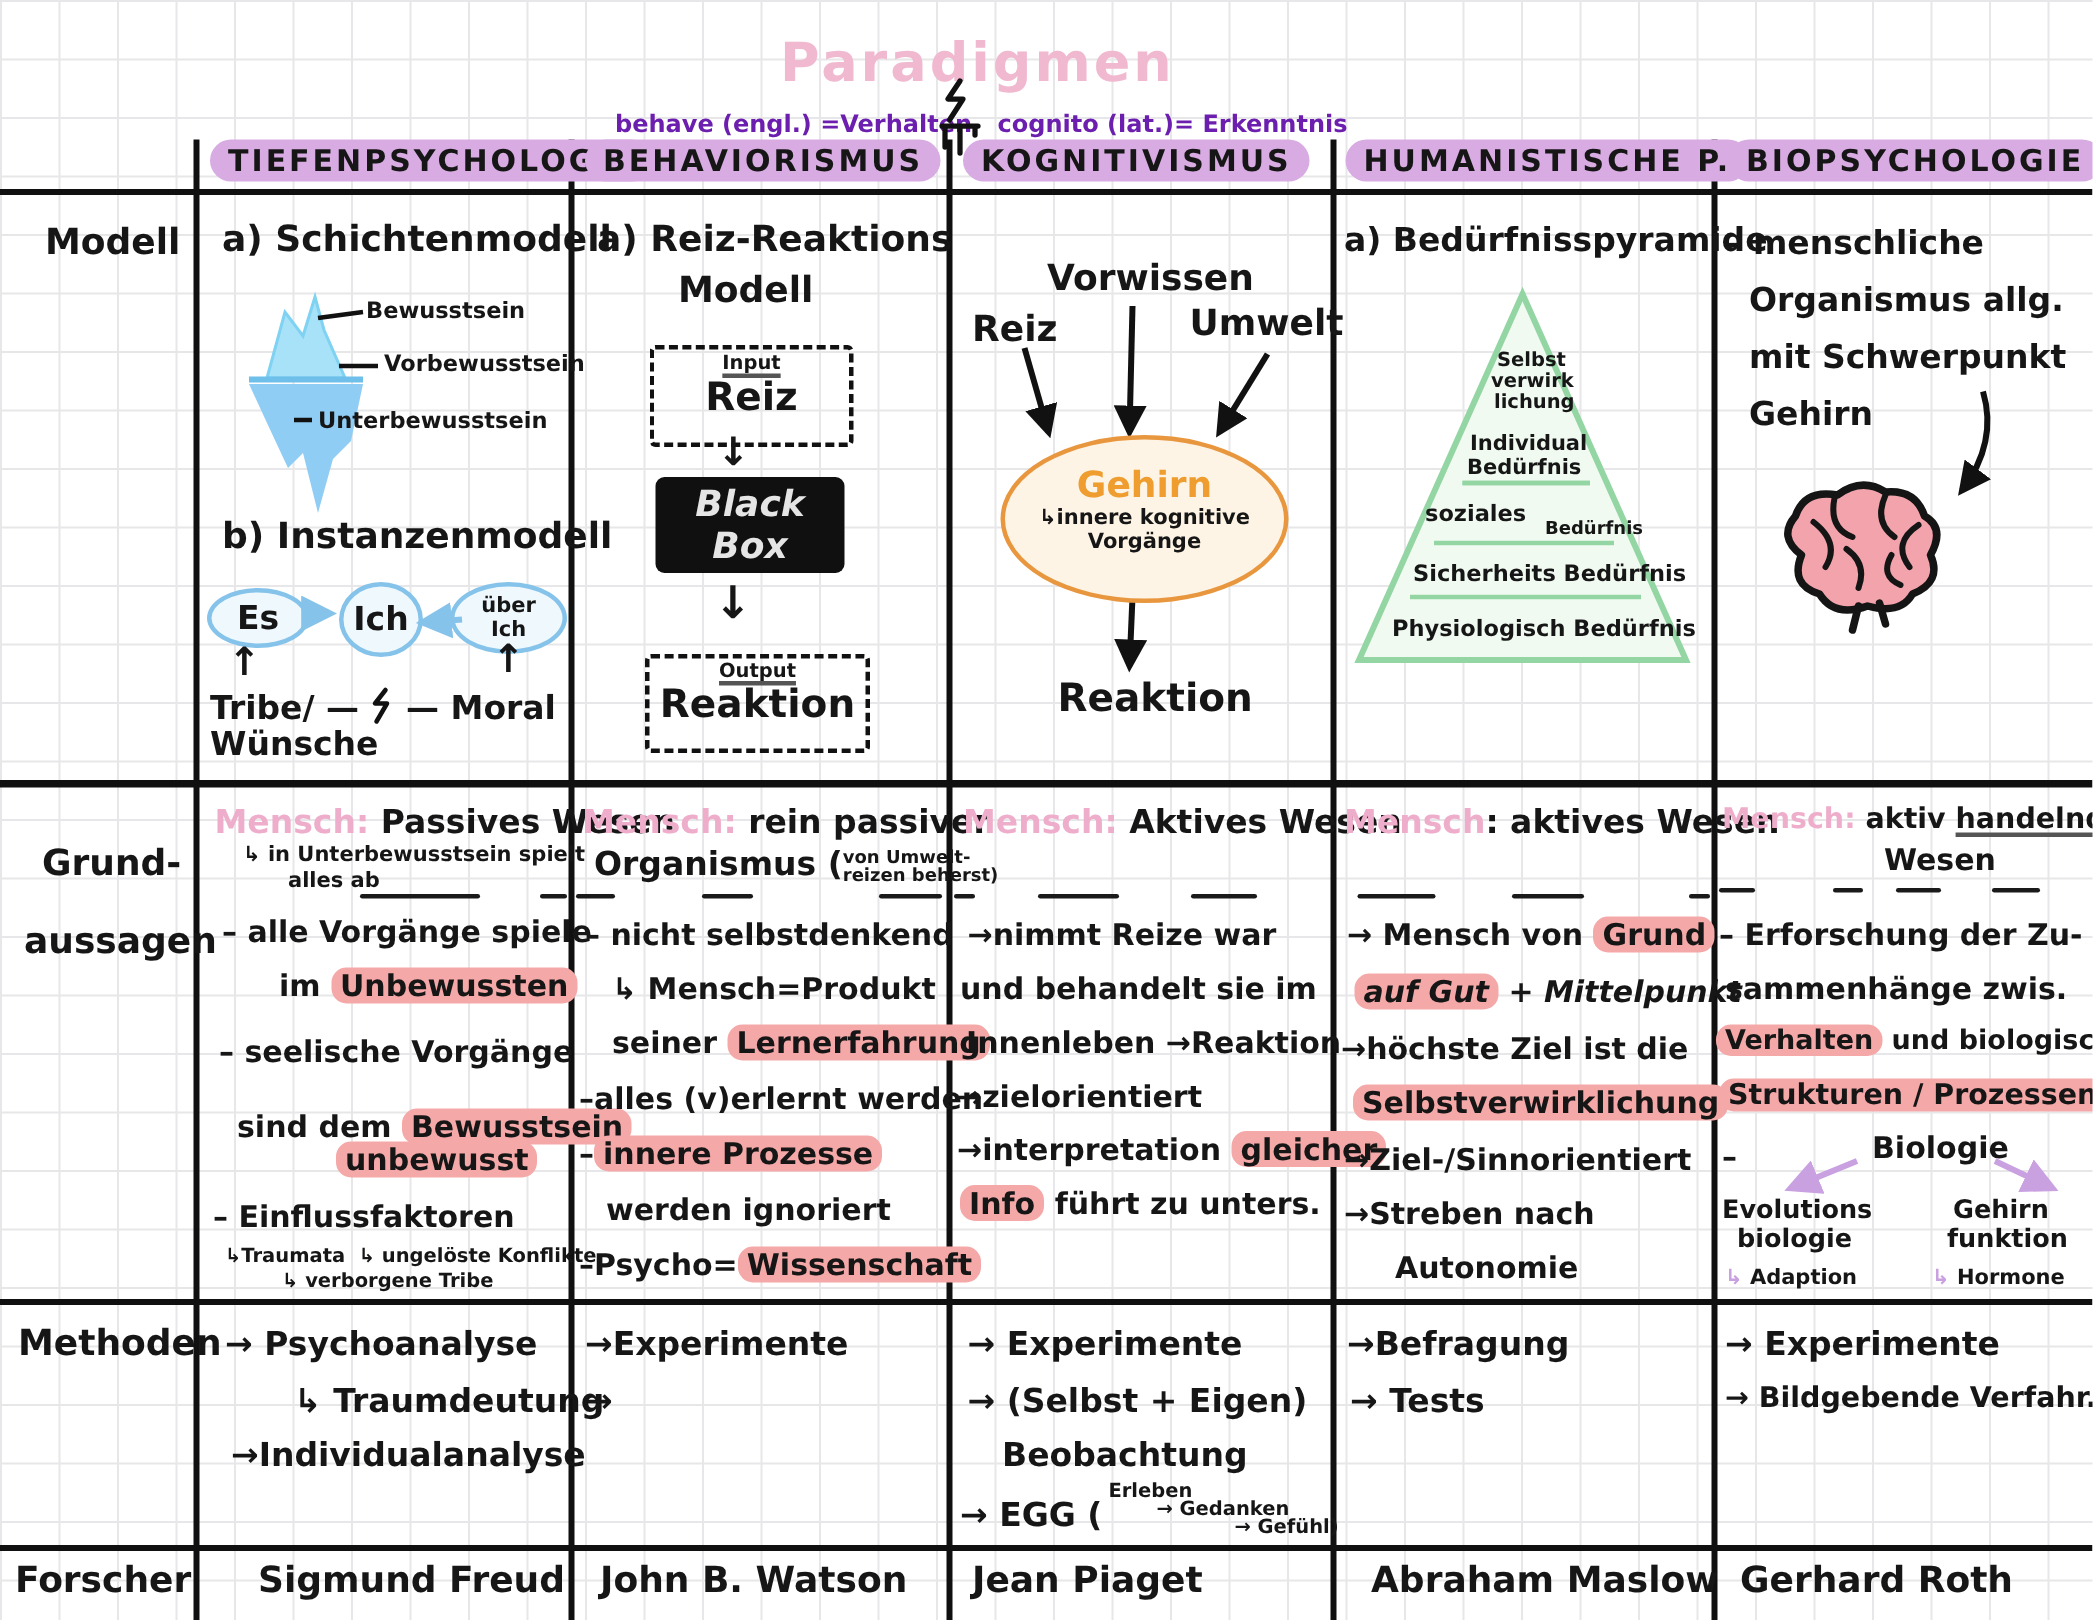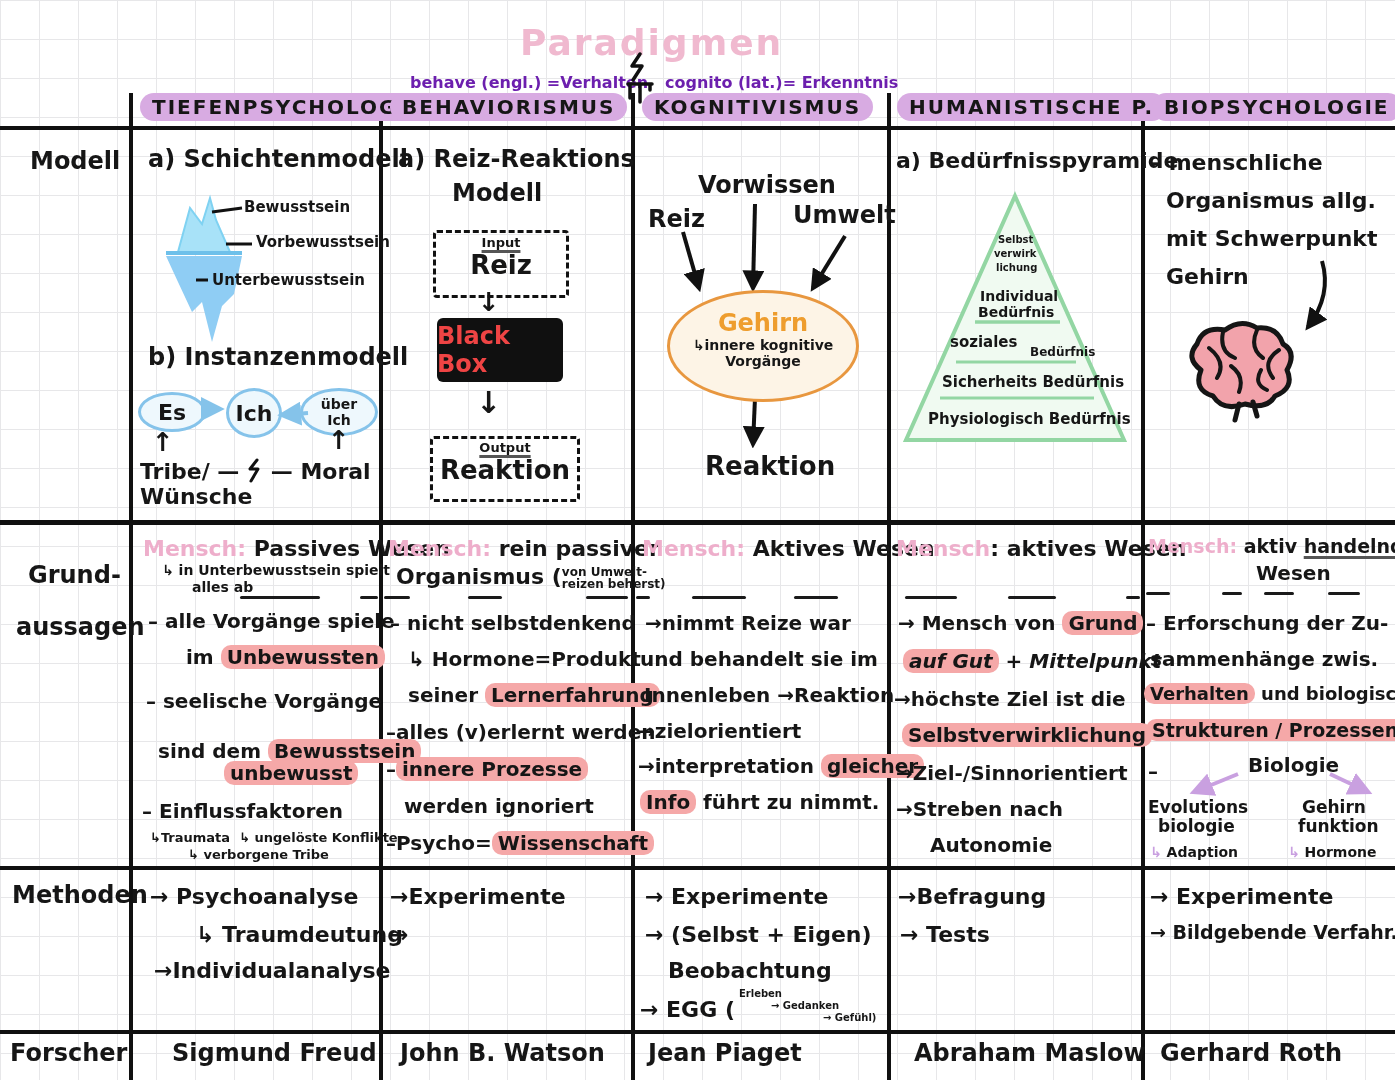--- a/index.html
+++ b/index.html
@@ -7,33 +7,33 @@
     position:relative;width:1395px;height:1080px;overflow:hidden;
     background-color:#ffffff;
     background-image:
       linear-gradient(to right,#e7e7e9 1px,transparent 1px),
       linear-gradient(to bottom,#e7e7e9 1px,transparent 1px);
     background-size:39px 39px;
     font-family:"DejaVu Sans",sans-serif;
     color:#161616;
   }
   .t{position:absolute;font-weight:700;font-size:20px;white-space:nowrap;line-height:1.15;}
-  .fs11{font-size:10px;} .fs12{font-size:12px;} .fs13{font-size:13px;} .fs14{font-size:14px;}
+  .fs11{font-size:13px;} .fs12{font-size:12px;} .fs13{font-size:13px;} .fs14{font-size:14px;}
   .fs15{font-size:15px;} .fs17{font-size:17px;} .fs22{font-size:22px;} .fs24{font-size:24px;}
   .fs26{font-size:26px;} .fs30{font-size:30px;}
   .title{font-size:36px;color:#f0b9cf;letter-spacing:2px;}
   .purple{color:#6c1fae;font-size:16px;}
   .hdr{background:#d8abe2;border-radius:14px;padding:2px 12px;font-size:20px;letter-spacing:2px;}
   .hl{background:#f5a8a8;border-radius:10px;padding:0 6px;}
   .mensch{color:#eeaecb;}
   .vline{position:absolute;width:4px;background:#101010;}
   .hline{position:absolute;height:4px;background:#101010;}
   .rule{position:absolute;height:3px;background:#1a1a1a;border-radius:2px;}
   .dash-box{position:absolute;border:3px dashed #111;border-radius:4px;text-align:center;}
-  .blackbox{position:absolute;background:#101010;border-radius:6px;color:#ef4444;text-align:left;font-weight:700;}
+  .blackbox{position:absolute;background:#101010;border-radius:6px;color:#e5e5e5;text-align:center;font-weight:700;font-style:italic;}
   .ell{position:absolute;border:3px solid #85c3ea;border-radius:50%;background:#eef8fd;
        display:flex;align-items:center;justify-content:center;text-align:center;font-weight:700;}
   .orange-ell{position:absolute;border:3px solid #e8973f;border-radius:50%;background:#fdf4e6;text-align:center;}
   .u{text-decoration:underline;text-decoration-thickness:3px;text-underline-offset:3px;text-decoration-color:#555;}
   svg{position:absolute;overflow:visible;}
   .nw{white-space:nowrap;}
 </style>
 </head>
 <body>
 
@@ -229,21 +229,21 @@
   <div class="t fs13" style="left:188px;top:848px;">↳ verborgene Tribe</div>
 
   <div class="t fs22 nw" style="left:388px;top:536px;">
     <span class="mensch">Mensch:</span>
     <span>rein passiver</span>
   </div>
   <div class="t fs22 nw" style="left:396px;top:564px;">
     <span>Organismus (</span><span style="display:inline-block;vertical-align:middle;line-height:1.0;"><span class="fs12" style="display:block;">von Umwelt-</span><span class="fs12" style="display:block;">reizen beherst)</span></span>
   </div>
   <div class="t" style="left:390px;top:612px;">– nicht selbstdenkend</div>
-  <div class="t" style="left:408px;top:648px;">↳ Hormone=Produkt</div>
+  <div class="t" style="left:408px;top:648px;">↳ Mensch=Produkt</div>
   <div class="t nw" style="left:408px;top:684px;">
     <span>seiner</span>
     <span class="hl">Lernerfahrung</span>
   </div>
   <div class="t" style="left:386px;top:721px;">–alles (v)erlernt werden</div>
   <div class="t nw" style="left:386px;top:758px;">
     <span>–</span><span class="hl">innere Prozesse</span>
   </div>
   <div class="t" style="left:404px;top:795px;">werden ignoriert</div>
   <div class="t nw" style="left:386px;top:832px;">
@@ -257,21 +257,21 @@
   <div class="t" style="left:645px;top:612px;">→nimmt Reize war</div>
   <div class="t" style="left:640px;top:648px;">und behandelt sie im</div>
   <div class="t" style="left:644px;top:684px;">Innenleben →Reaktion</div>
   <div class="t" style="left:638px;top:720px;">→zielorientiert</div>
   <div class="t nw" style="left:638px;top:755px;">
     <span>→interpretation</span>
     <span class="hl">gleicher</span>
   </div>
   <div class="t nw" style="left:640px;top:791px;">
     <span class="hl">Info</span>
-    <span>führt zu nimmt.</span>
+    <span>führt zu unters.</span>
   </div>
 
   <div class="t fs22 nw" style="left:896px;top:536px;">
     <span class="mensch">Mensch</span><span>: aktives Wesen</span>
   </div>
   <div class="t nw" style="left:898px;top:612px;">
     <span>→ Mensch von</span>
     <span class="hl">Grund</span>
   </div>
   <div class="t nw" style="left:903px;top:650px;font-style:italic;">

